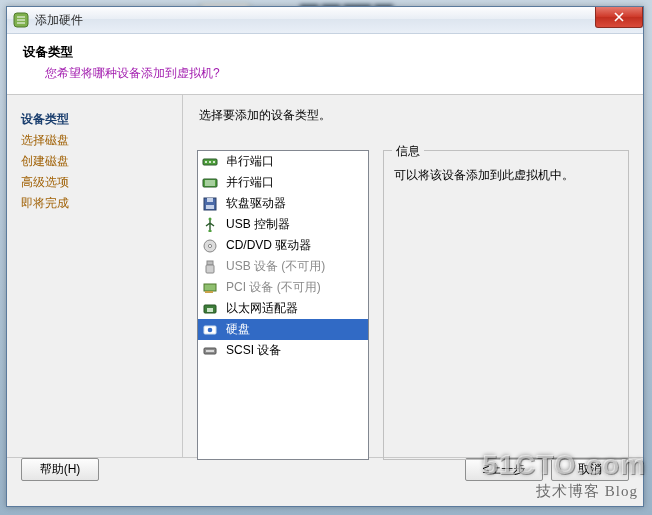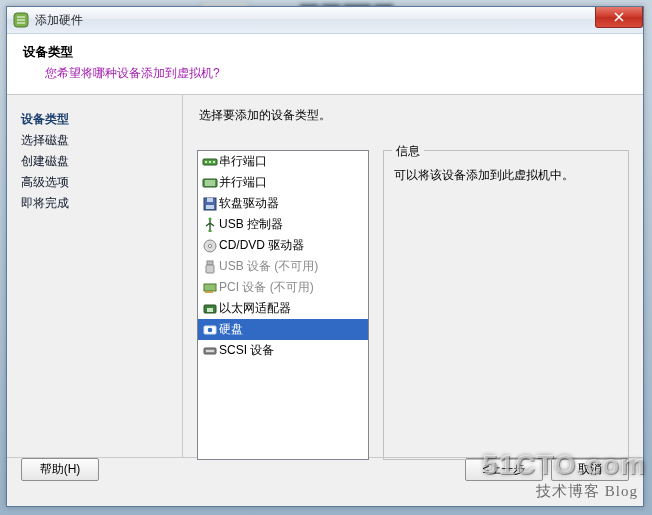--- a/index.html
+++ b/index.html
@@ -11,26 +11,26 @@
   .titlebar .app-icon{width:16px;height:16px;margin:0 6px;display:inline-block}
   .titlebar .title{font-size:12px;color:#2b2b2b}
   .close-btn{position:absolute;right:0;top:0;width:46px;height:20px;background:linear-gradient(#e67a6e,#cf3b2b 48%,#c22f20 52%,#d94a3a);border:1px solid #8c2b21;border-top:none;border-bottom-left-radius:3px;border-bottom-right-radius:3px;color:#fff;display:flex;align-items:center;justify-content:center;font-size:11px;cursor:default}
   .header{padding:10px 16px 12px 16px;background:#fff;border-bottom:1px solid #c9c9c9}
   .header .h-title{font-weight:bold;font-size:12.5px}
   .header .h-sub{margin:4px 0 0 22px;color:#a21caf}
   .body{display:flex;height:362px}
   .sidebar{width:176px;background:#f0f0f0;border-right:1px solid #c9c9c9;padding:14px 0 0 14px;box-sizing:border-box}
   .side-item{padding:2px 0;font-size:12px}
   .side-item.active{font-weight:bold;color:#1a3e6e}
-  .side-item.link{color:#0f172a;cursor:default}
+  .side-item.link{color:#a16207;cursor:default}
   .main{flex:1;background:#f0f0f0;padding:12px 14px 10px 14px;display:flex;flex-direction:column}
   .instr{margin:0 0 26px 2px}
   .maincols{display:flex;flex:1;gap:14px}
   .listbox{width:170px;height:308px;background:#fff;border:1px solid #828790;overflow:auto}
-  .dev{display:flex;align-items:center;gap:1px;padding:2px 4px;font-size:12px;white-space:nowrap;cursor:default}
+  .dev{display:flex;align-items:center;gap:8px;padding:2px 4px;font-size:12px;white-space:nowrap;cursor:default}
   .dev.selected{background:#316ac5;color:#fff}
   .dev.disabled{color:#8a8a8a}
   .dev .ico{width:16px;height:16px;display:inline-flex;align-items:center;justify-content:center}
   .info{flex:1;border:1px solid #c0c0c0;position:relative;padding:16px 10px 10px 10px;box-sizing:border-box}
   .info .legend{position:absolute;top:-8px;left:8px;background:#f0f0f0;padding:0 4px;font-size:12px}
   .footer{height:42px;border-top:1px solid #c9c9c9;display:flex;align-items:flex-start;padding:0 14px;gap:8px}
   .footer .spacer{flex:1}
   button.win{height:23px;min-width:78px;padding:0 10px;background:linear-gradient(#fdfdfd,#e6e6e6);border:1px solid #8e8f8f;border-radius:2px;font-family:inherit;font-size:12px;cursor:default}
   .watermark{position:absolute;right:6px;bottom:34px;font-family:Liberation Sans, sans-serif;font-size:28px;letter-spacing:1px;color:rgba(255,255,255,.55);text-shadow:0 0 4px rgba(0,0,0,.4),1px 1px 0 rgba(0,0,0,.35);font-weight:bold;pointer-events:none}
   .watermark2{position:absolute;right:14px;bottom:14px;font-family:"SimSun",serif;font-size:15px;color:rgba(60,60,60,.75);text-shadow:0 0 2px rgba(255,255,255,.6);pointer-events:none;letter-spacing:1px}

